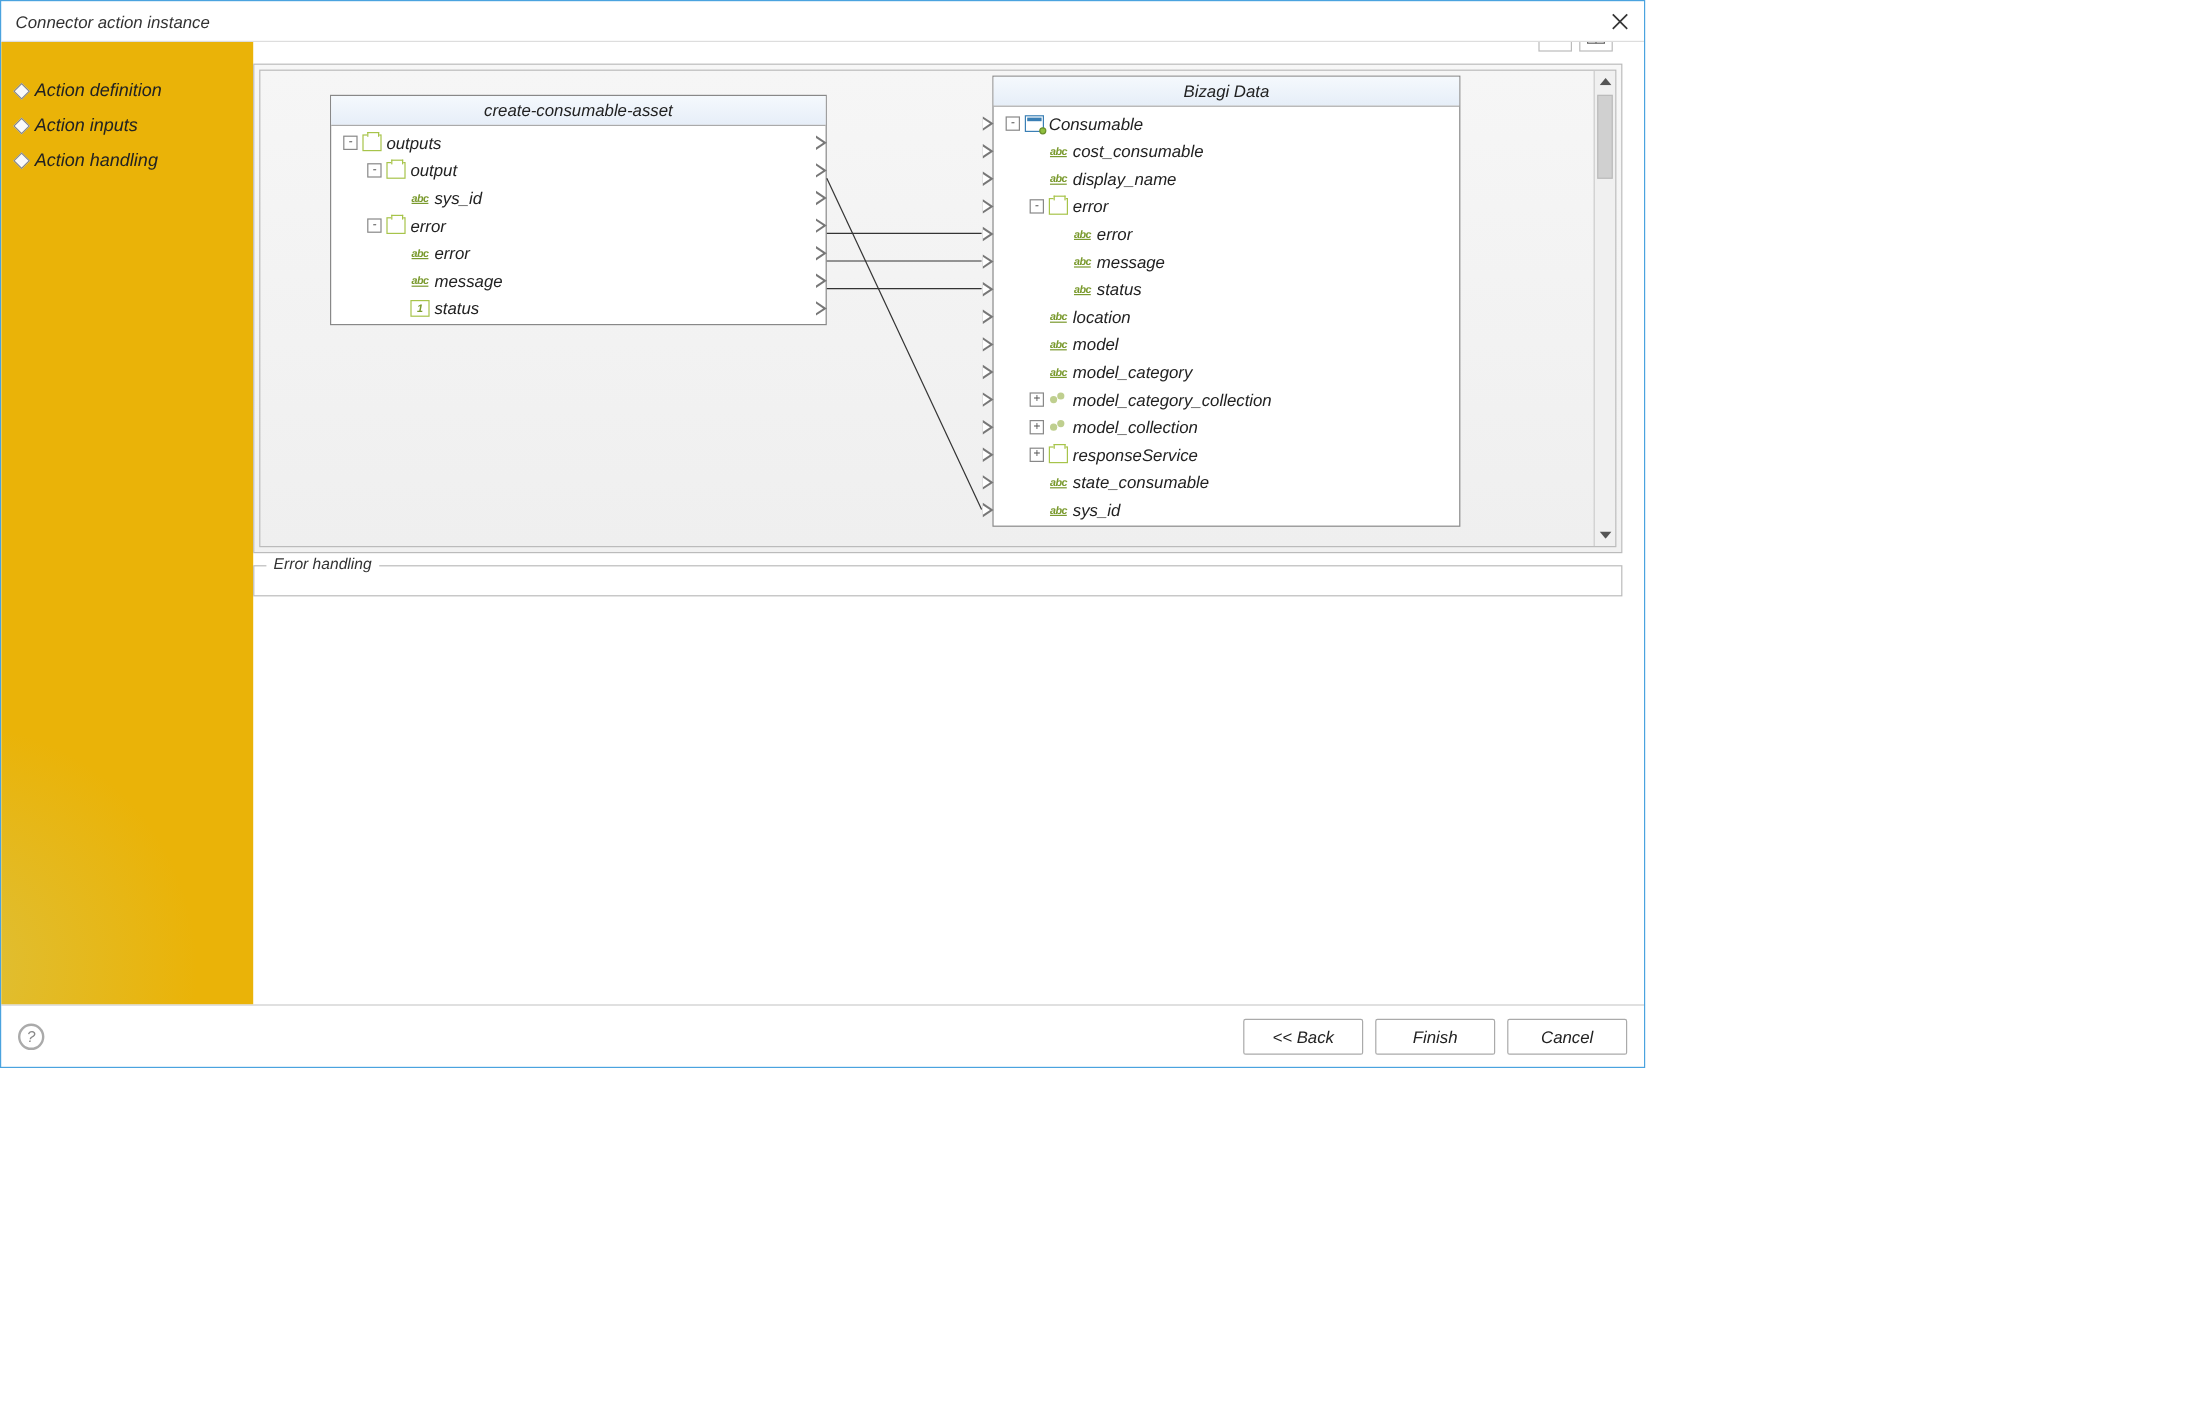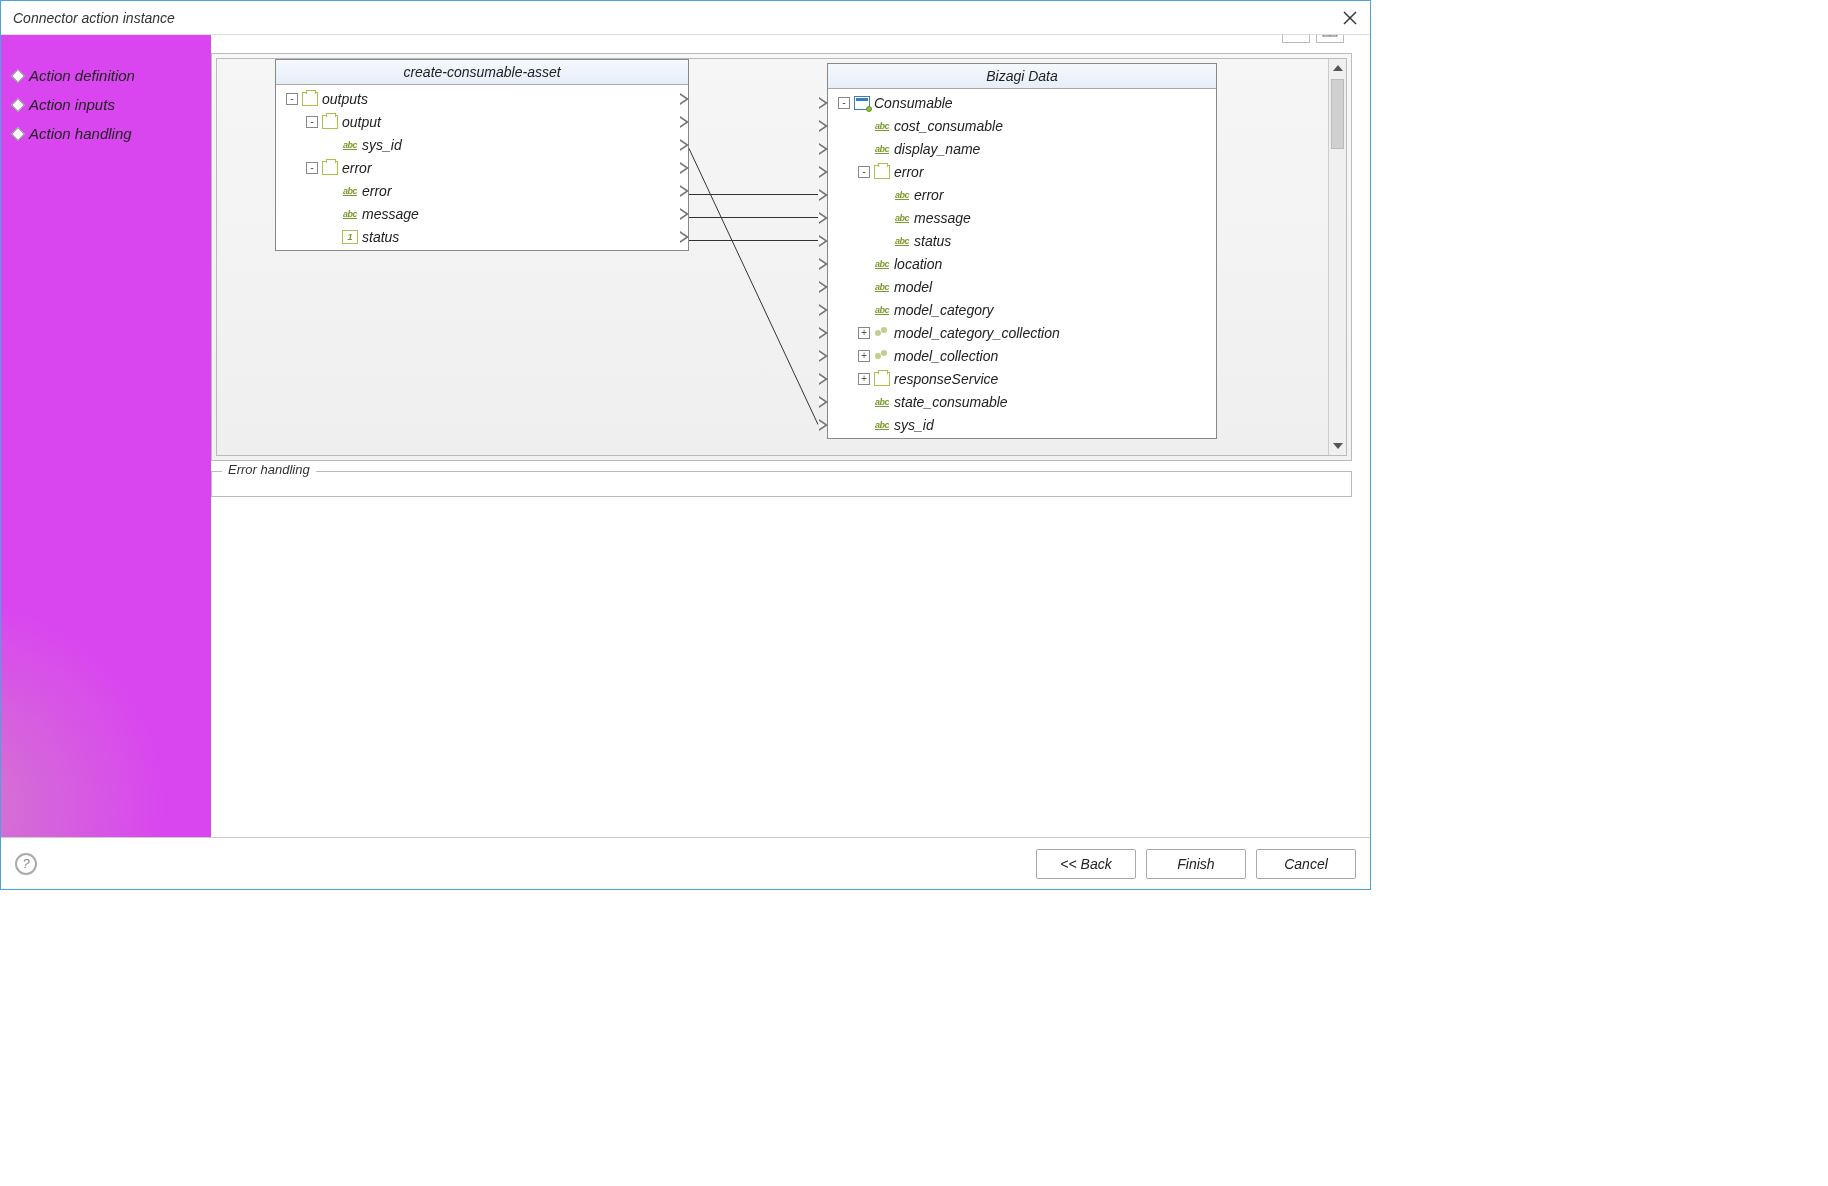--- a/index.html
+++ b/index.html
@@ -3,37 +3,37 @@
 <meta charset="utf-8">
 <style>
   * { box-sizing: border-box; }
   html, body { margin:0; padding:0; height:100%; font-family: "Segoe UI", Tahoma, sans-serif; font-size:14px; color:#222; background:#fff; }
   .window { width:1371px; height:890px; border:1px solid #4aa3df; display:flex; flex-direction:column; background:#fff;font-style:italic; }
   .titlebar { height:34px; display:flex; align-items:center; justify-content:space-between; padding:0 8px 0 12px; border-bottom:1px solid #ddd; }
   .title { font-size:14px; color:#333; }
   .close-x { width:24px; height:24px; display:flex; align-items:center; justify-content:center; cursor:pointer; }
   .close-x svg { stroke:#333; }
   .body-wrap { flex:1; display:flex; overflow:hidden; }
-  .sidebar { width:210px; padding:26px 12px; background:#d946ef; position:relative; }
+  .sidebar { width:210px; padding:26px 12px; background:#eab308; position:relative; }
   .sidebar::before {
     content:""; position:absolute; left:0; bottom:0; width:210px; height:260px;
     background: radial-gradient(circle at -40px 230px, rgba(200,215,145,0.35), rgba(200,215,145,0) 60%);
     pointer-events:none;
   }
   .side-item { display:flex; align-items:center; gap:6px; padding:6px 0; cursor:pointer; color:#222; font-size:15px; }
   .diamond { width:10px; height:10px; border:1px solid #888; transform:rotate(45deg); background:#fafafa; }
   .main { flex:1; display:flex; flex-direction:column; padding:18px 18px 0 0; }
   .page-title { font-size:18px; font-weight:700; margin:0 0 16px 14px; color:#111; }
   .mapping-frame { border:1px solid #bbb; background:linear-gradient(#f7f7f7,#f1f1f1); padding:4px; position:relative; height:408px; display:flex; }
   .mapping-inner { flex:1; position:relative; border:1px solid #bbb; overflow:hidden; background:linear-gradient(#f6f6f6,#efefef); }
   .toolbar-top { position:absolute; right:8px; top:-38px; display:flex; gap:6px; }
   .tool-btn { width:28px; height:28px; border:1px solid #bbb; background:#fff; display:flex; align-items:center; justify-content:center; cursor:pointer; }
 
   .tree-panel { position:absolute; background:#fff; border:1px solid #888; font-size:14px; }
-  .tree-panel.left { left:58px; top:0; width:414px; }
+  .tree-panel.left { left:58px; top:20px; width:414px; }
   .tree-panel.right { left:610px; top:4px; width:390px; }
   .tree-header { background:linear-gradient(#f5f9fd,#e6eef8); border-bottom:1px solid #aaa; text-align:center; padding:4px 0; font-size:14px; }
   .tree-body { padding:2px 0; }
   .node-row { height:23px; display:flex; align-items:center; position:relative; padding-left:10px; white-space:nowrap; }
   .toggle { width:12px; height:12px; border:1px solid #888; display:flex; align-items:center; justify-content:center; font-size:10px; line-height:1; cursor:pointer; background:#fff; margin-right:4px; color:#555; }
   .toggle.empty { border:none; background:transparent; color:transparent; }
   .spacer { display:inline-block; height:1px; }
   .ic { width:16px; height:14px; display:inline-flex; align-items:center; justify-content:center; margin-right:4px; }
   .ic.obj { border:1px solid #a7c44a; background:#fff; position:relative; }
   .ic.obj::after { content:""; position:absolute; top:-3px; left:3px; width:8px; height:3px; border:1px solid #a7c44a; border-bottom:none; background:#fff;}

